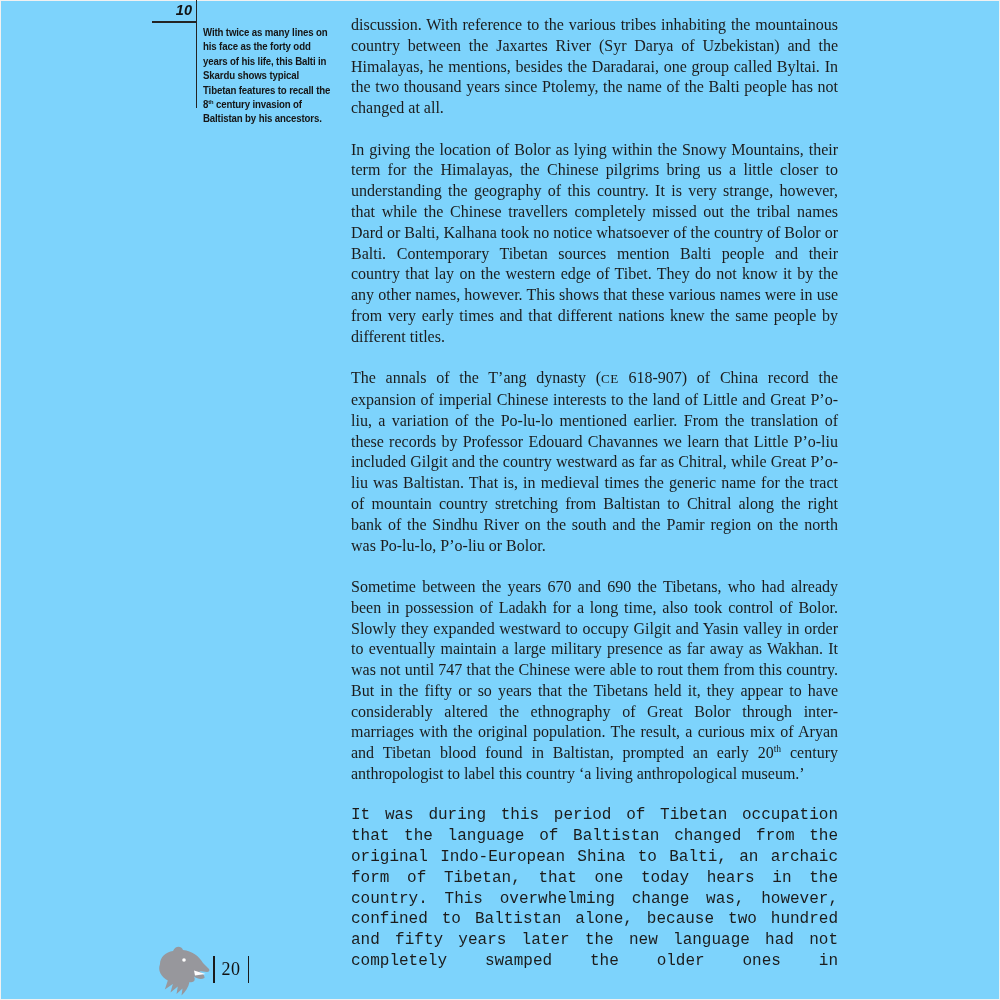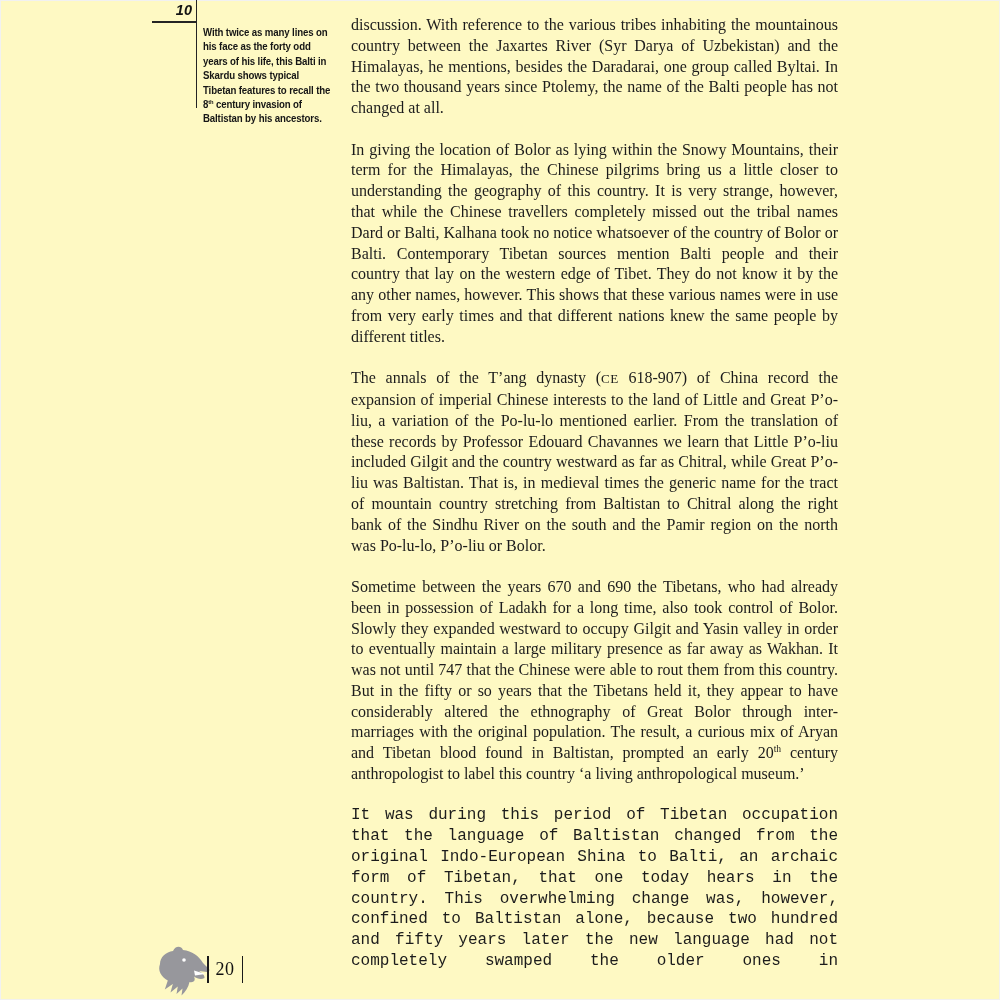--- a/index.html
+++ b/index.html
@@ -5,21 +5,21 @@
   html,body { margin:0; padding:0; }
   body {
     width:1000px; height:1000px;
     background:#ffffff;
     font-family:"Liberation Serif", serif;
     position:relative;
     overflow:hidden;
   }
   .page {
     position:absolute; inset:0;
-    background:#fef9c3;
+    background:#7dd3fc;
     box-shadow: inset 0 0 0 1px #f1f1f1;
   }
 
   
   .sidenote-number {
     position:absolute; left:160px; top:2px; width:32px;
     text-align:right;
     font-family:"Liberation Sans", sans-serif;
     font-style:italic; font-weight:bold;
     font-size:14.5px; color:#131313;
@@ -49,21 +49,21 @@
   .body-text p { margin:0 0 20.6px 0; }
   .body-text p:last-child { text-align-last:justify;font-family:Liberation Mono, monospace; }
   .sup { font-size:0.6em; vertical-align:super; line-height:0; }
   .sc  { font-size:0.82em; letter-spacing:0.4px;font-family:Liberation Serif, serif; }
 
   
   .logo {
     position:absolute; left:149px; top:943px; width:64px; height:58px;
   }
   .page-number {
-    position:absolute; left:207px; top:955px; height:29px;
+    position:absolute; left:213px; top:955px; height:29px;
     display:flex; align-items:center;
   }
   .pn-bar { width:1.6px; height:27px; background:#1a1a1a; }
   .pn-value {
     font-family:"Liberation Serif", serif;
     font-size:18px; color:#111; margin:0 7px; letter-spacing:0.5px;
   }
   .running-title {
     position:absolute; left:352px; top:958px; width:490px; height:28px;
     display:flex; align-items:center;

